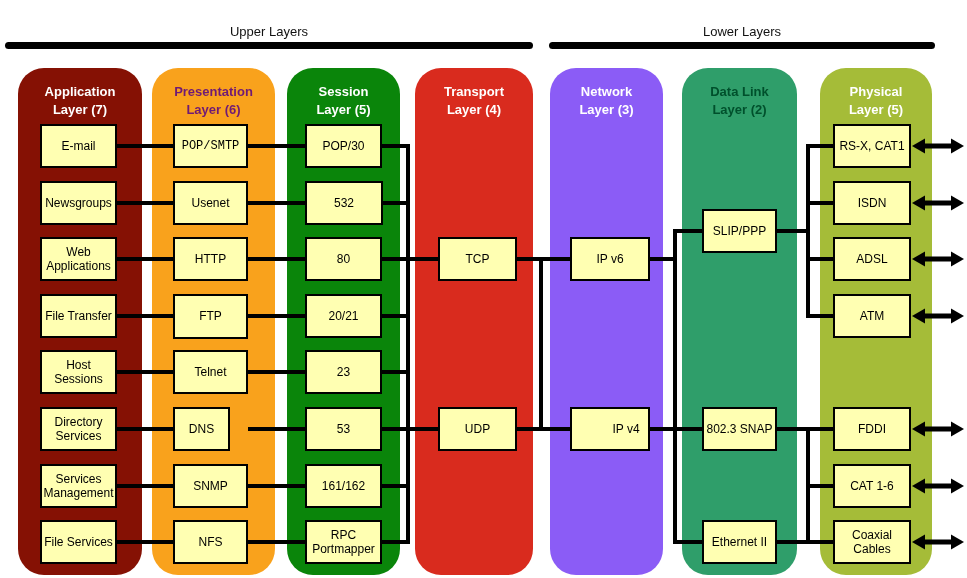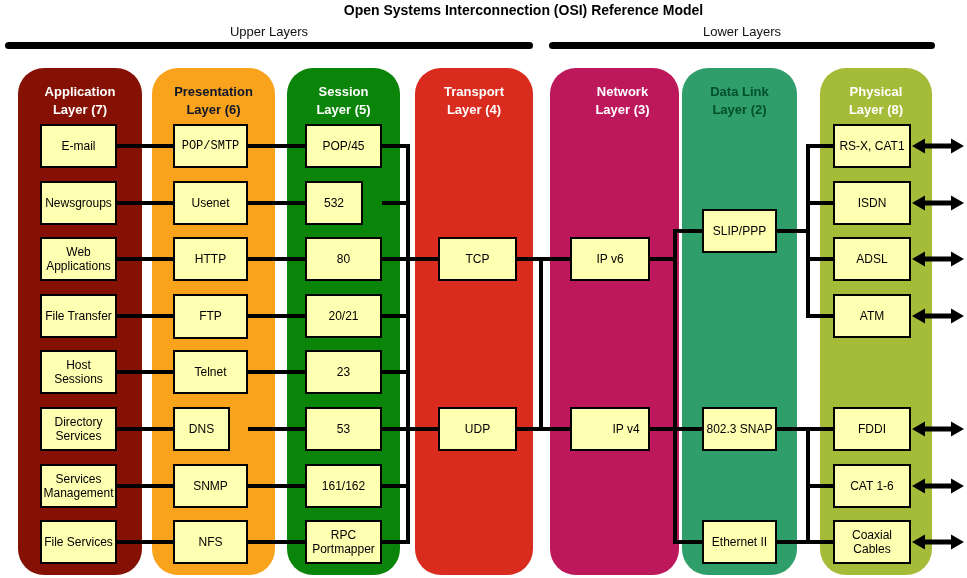--- a/index.html
+++ b/index.html
@@ -16,53 +16,52 @@
   .bx{position:absolute;background:#FFFFB2;border:2px solid #000;box-sizing:border-box;
       display:flex;align-items:center;justify-content:center;text-align:center;
       font-size:12px;line-height:1.2;color:#000;}
   .ln{position:absolute;background:#000;}
   .arw{position:absolute;}
 </style>
 </head>
 <body>
 
 <div class="canvas">
-  <div class="title">Open Systems Interconnection (OSI) Reference Model</div>
   <div class="grp" style="left:5px;width:528px">Upper Layers</div>
   <div class="grp" style="left:549px;width:386px">Lower Layers</div>
   <div class="rule" style="left:5px;width:528px"></div>
   <div class="rule" style="left:549px;width:386px"></div>
   <div id="diagram">
       <div class="col" style="left: 18px; width: 124px; background: rgb(133, 17, 4);">
         <div class="col-h" style="color: rgb(255, 255, 255);">Application
 Layer (7)</div>
       </div>
       <div class="col" style="left: 152px; width: 123px; background: rgb(249, 162, 28);">
-        <div class="col-h" style="color: #0f172a;">Presentation
+        <div class="col-h" style="color: #701a75;">Presentation
 Layer (6)</div>
       </div>
       <div class="col" style="left: 287px; width: 113px; background: rgb(10, 133, 10);">
         <div class="col-h" style="color: rgb(255, 255, 255);">Session
 Layer (5)</div>
       </div>
       <div class="col" style="left: 415px; width: 118px; background: rgb(217, 43, 30);">
         <div class="col-h" style="color: rgb(255, 255, 255);">Transport
 Layer (4)</div>
       </div>
-      <div class="col" style="left: 550px; width: 113px; background: #be185d; padding-left: 16px;">
+      <div class="col" style="left: 550px; width: 113px; background: #8b5cf6;">
         <div class="col-h" style="color: rgb(255, 255, 255);">Network
 Layer (3)</div>
       </div>
       <div class="col" style="left: 682px; width: 115px; background: rgb(47, 158, 106);">
         <div class="col-h" style="color: rgb(0, 80, 44);">Data Link
 Layer (2)</div>
       </div>
       <div class="col" style="left: 820px; width: 112px; background: rgb(165, 188, 56);">
         <div class="col-h" style="color: rgb(255, 255, 255);">Physical
-Layer (8)</div>
+Layer (5)</div>
       </div>
       <div class="ln" style="left: 117px; top: 144px; width: 56px; height: 4px; background: rgb(0, 0, 0);"></div>
       <div class="ln" style="left: 117px; top: 201px; width: 56px; height: 4px; background: rgb(0, 0, 0);"></div>
       <div class="ln" style="left: 117px; top: 257px; width: 56px; height: 4px; background: rgb(0, 0, 0);"></div>
       <div class="ln" style="left: 117px; top: 314px; width: 56px; height: 4px; background: rgb(0, 0, 0);"></div>
       <div class="ln" style="left: 117px; top: 370px; width: 56px; height: 4px; background: rgb(0, 0, 0);"></div>
       <div class="ln" style="left: 117px; top: 427px; width: 56px; height: 4px; background: rgb(0, 0, 0);"></div>
       <div class="ln" style="left: 117px; top: 484px; width: 56px; height: 4px; background: rgb(0, 0, 0);"></div>
       <div class="ln" style="left: 117px; top: 540px; width: 56px; height: 4px; background: rgb(0, 0, 0);"></div>
       <div class="ln" style="left: 248px; top: 144px; width: 57px; height: 4px; background: rgb(0, 0, 0);"></div>
@@ -109,22 +108,22 @@
       <div class="bx" style="left: 40px; top: 464px; width: 77px; height: 44px; background: rgb(255, 255, 178); border-color: rgb(0, 0, 0);">Services Management</div>
       <div class="bx" style="left: 40px; top: 520px; width: 77px; height: 44px; background: rgb(255, 255, 178); border-color: rgb(0, 0, 0);">File Services</div>
       <div class="bx" style="left: 173px; top: 124px; width: 75px; height: 44px; background: rgb(255, 255, 178); border-color: rgb(0, 0, 0); font-family: Liberation Mono, monospace;">POP/SMTP</div>
       <div class="bx" style="left: 173px; top: 181px; width: 75px; height: 44px; background: rgb(255, 255, 178); border-color: rgb(0, 0, 0);">Usenet</div>
       <div class="bx" style="left: 173px; top: 237px; width: 75px; height: 44px; background: rgb(255, 255, 178); border-color: rgb(0, 0, 0);">HTTP</div>
       <div class="bx" style="left: 173px; top: 294px; width: 75px; height: 45px; background: rgb(255, 255, 178); border-color: rgb(0, 0, 0);">FTP</div>
       <div class="bx" style="left: 173px; top: 350px; width: 75px; height: 44px; background: rgb(255, 255, 178); border-color: rgb(0, 0, 0);">Telnet</div>
       <div class="bx" style="left: 173px; top: 407px; width: 57px; height: 44px; background: rgb(255, 255, 178); border-color: rgb(0, 0, 0);">DNS</div>
       <div class="bx" style="left: 173px; top: 464px; width: 75px; height: 44px; background: rgb(255, 255, 178); border-color: rgb(0, 0, 0);">SNMP</div>
       <div class="bx" style="left: 173px; top: 520px; width: 75px; height: 44px; background: rgb(255, 255, 178); border-color: rgb(0, 0, 0);">NFS</div>
-      <div class="bx" style="left: 305px; top: 124px; width: 77px; height: 44px; background: rgb(255, 255, 178); border-color: rgb(0, 0, 0);">POP/45</div>
-      <div class="bx" style="left: 305px; top: 181px; width: 58px; height: 44px; background: rgb(255, 255, 178); border-color: rgb(0, 0, 0);">532</div>
+      <div class="bx" style="left: 305px; top: 124px; width: 77px; height: 44px; background: rgb(255, 255, 178); border-color: rgb(0, 0, 0);">POP/30</div>
+      <div class="bx" style="left: 305px; top: 181px; width: 78px; height: 44px; background: rgb(255, 255, 178); border-color: rgb(0, 0, 0);">532</div>
       <div class="bx" style="left: 305px; top: 237px; width: 77px; height: 44px; background: rgb(255, 255, 178); border-color: rgb(0, 0, 0);">80</div>
       <div class="bx" style="left: 305px; top: 294px; width: 77px; height: 44px; background: rgb(255, 255, 178); border-color: rgb(0, 0, 0);">20/21</div>
       <div class="bx" style="left: 305px; top: 350px; width: 77px; height: 44px; background: rgb(255, 255, 178); border-color: rgb(0, 0, 0);">23</div>
       <div class="bx" style="left: 305px; top: 407px; width: 77px; height: 44px; background: rgb(255, 255, 178); border-color: rgb(0, 0, 0);">53</div>
       <div class="bx" style="left: 305px; top: 464px; width: 77px; height: 44px; background: rgb(255, 255, 178); border-color: rgb(0, 0, 0);">161/162</div>
       <div class="bx" style="left: 305px; top: 520px; width: 77px; height: 44px; background: rgb(255, 255, 178); border-color: rgb(0, 0, 0);">RPC Portmapper</div>
       <div class="bx" style="left: 438px; top: 237px; width: 79px; height: 44px; background: rgb(255, 255, 178); border-color: rgb(0, 0, 0);">TCP</div>
       <div class="bx" style="left: 438px; top: 407px; width: 79px; height: 44px; background: rgb(255, 255, 178); border-color: rgb(0, 0, 0);">UDP</div>
       <div class="bx" style="left: 570px; top: 237px; width: 80px; height: 44px; background: rgb(255, 255, 178); border-color: rgb(0, 0, 0);">IP v6</div>
       <div class="bx" style="left: 570px; top: 407px; width: 80px; height: 44px; background: rgb(255, 255, 178); border-color: rgb(0, 0, 0); padding-left: 32px;">IP v4</div>

